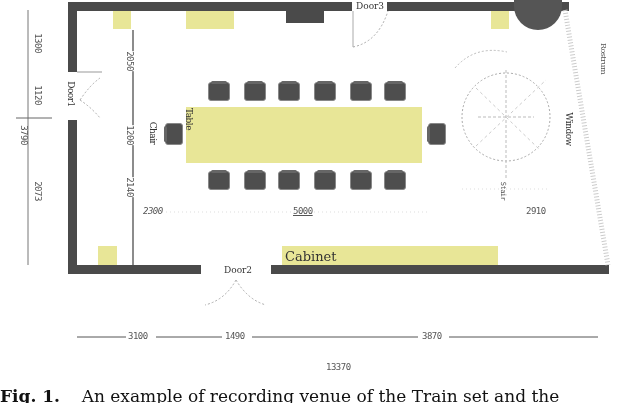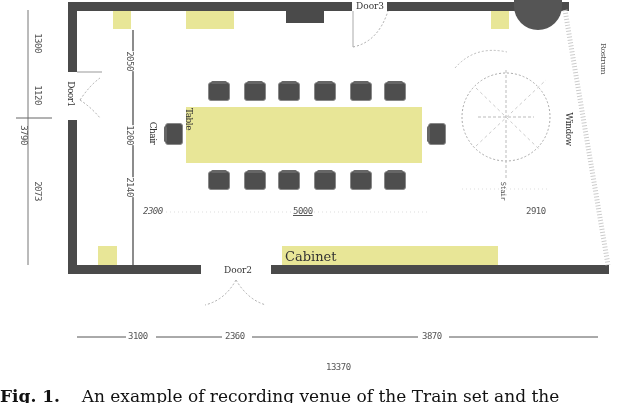--- a/index.html
+++ b/index.html
@@ -109,19 +109,19 @@
 
 <div class="vtext" style="left:120px; top:56px; transform:rotate(90deg); background:#fff;">2050</div>
 <div class="vtext" style="left:120px; top:130px; transform:rotate(90deg); background:#fff;">1200</div>
 <div class="vtext" style="left:120px; top:182px; transform:rotate(90deg); background:#fff;">2140</div>
 
 <div class="dim-text" style="left:143px; top:206px;font-style:italic;">2300</div>
 <div class="dim-text" style="left:293px; top:206px;text-decoration:underline;">5000</div>
 <div class="dim-text" style="left:501px; top:206px;margin-left:25px;">2910</div>
 
 <div class="dim-text" style="left:128px; top:331px;">3100</div>
-<div class="dim-text" style="left:225px; top:331px;">2360</div>
+<div class="dim-text" style="left:225px; top:331px;">1490</div>
 <div class="dim-text" style="left:422px; top:331px;">3870</div>
 <div class="dim-text" style="left:326px; top:362px;">13370</div>
 
 <div class="caption">
   <b>Fig. 1.</b>&nbsp;&nbsp;&nbsp;&nbsp;<span>An example of recording venue of the Train set and the</span>
 </div>
 
 </body></html>

